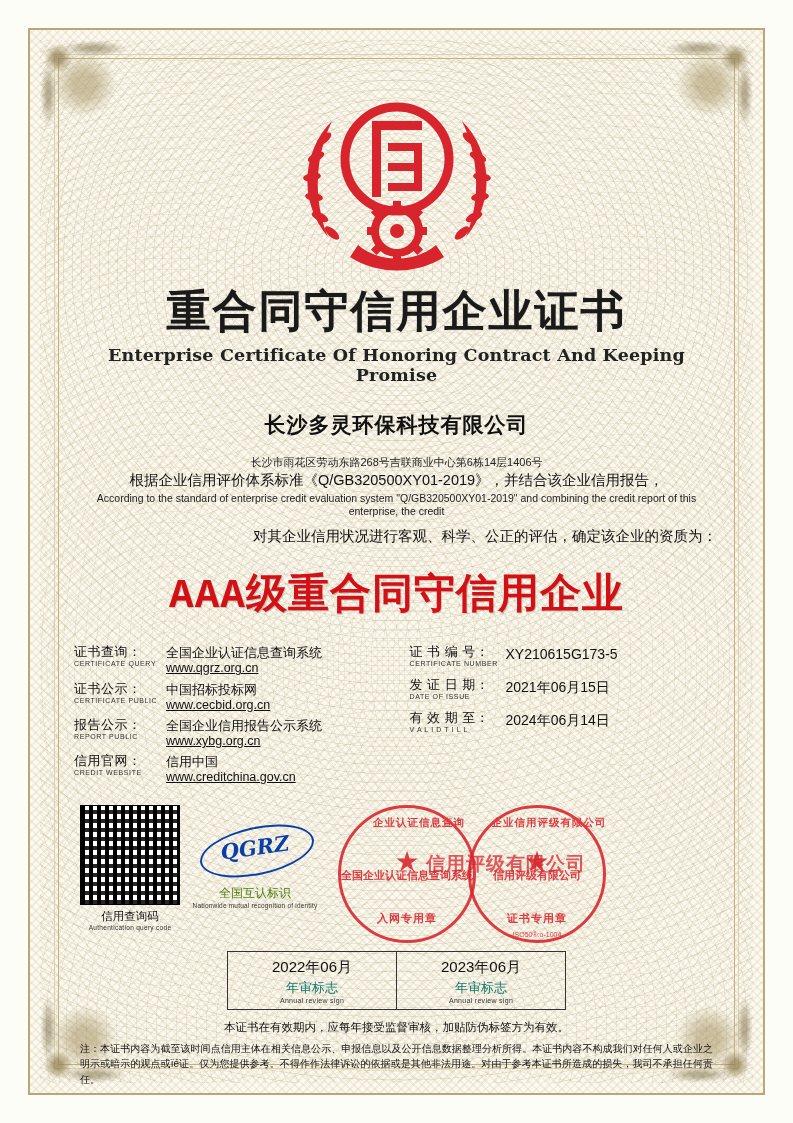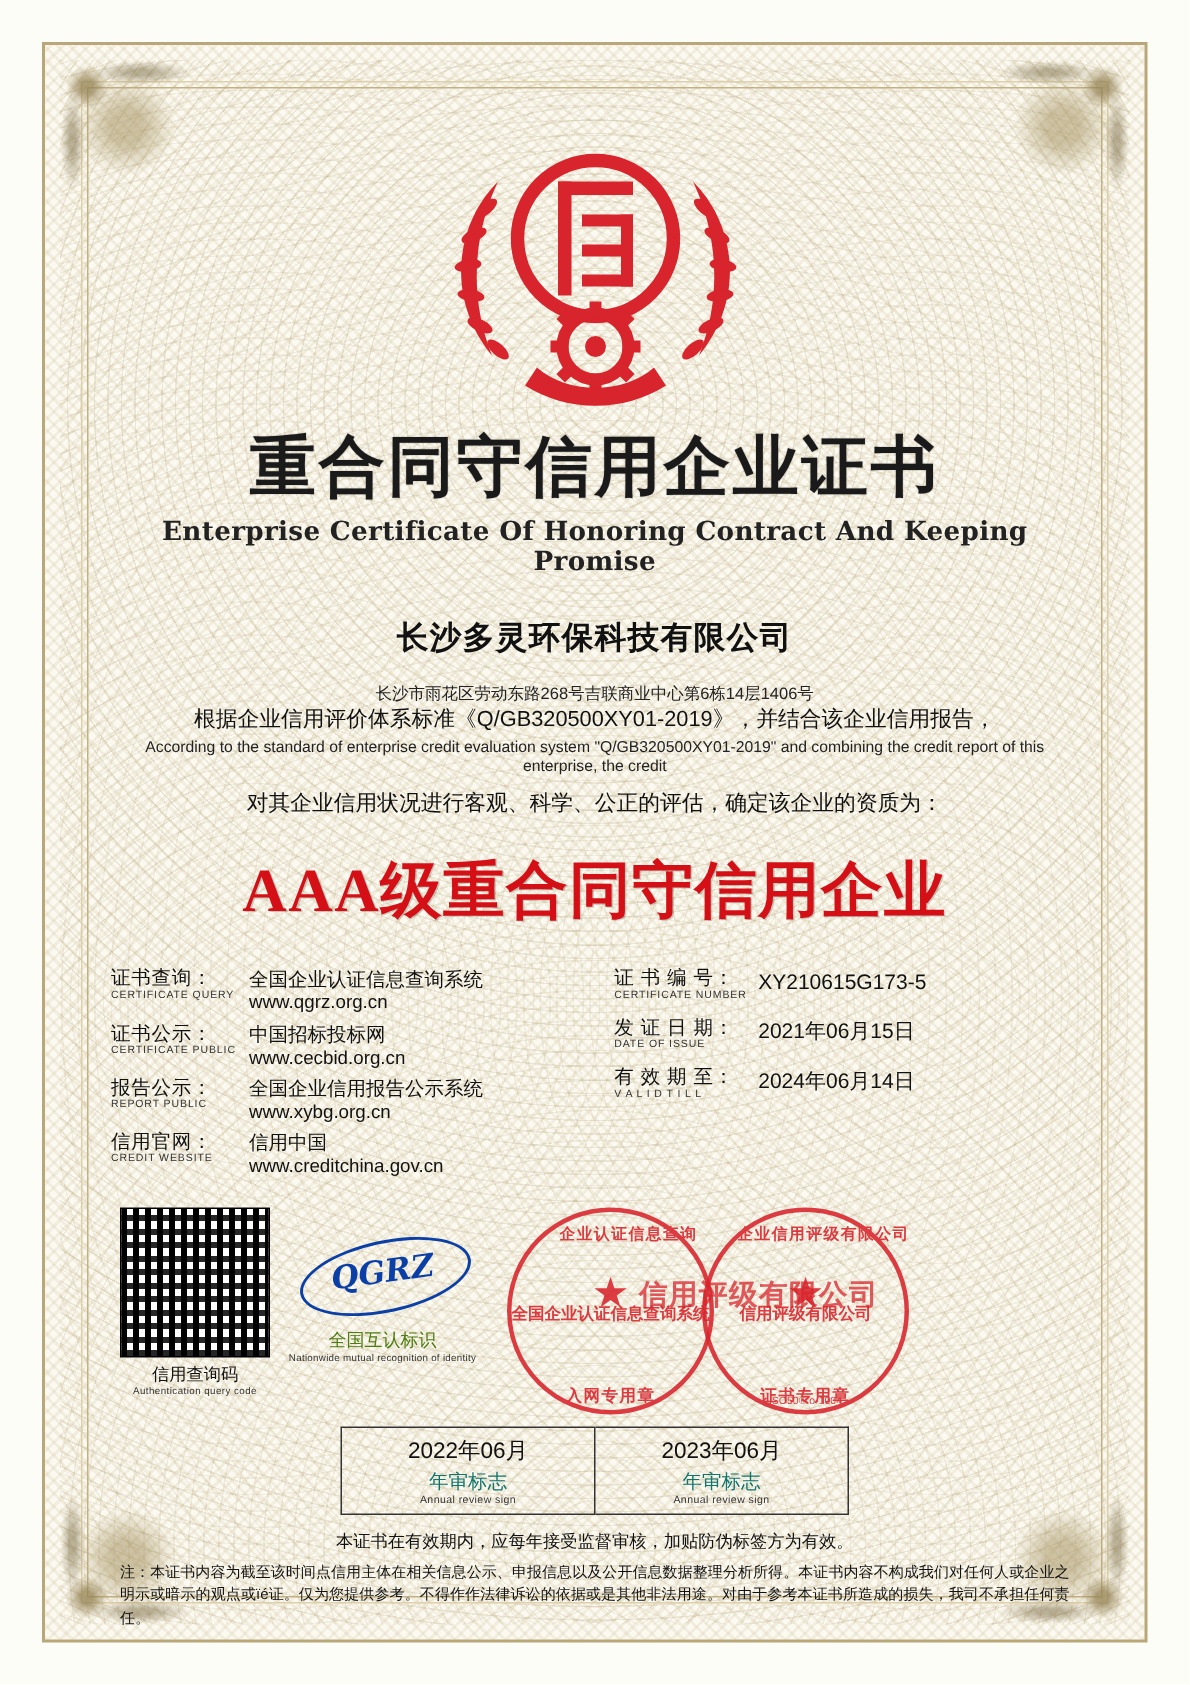--- a/index.html
+++ b/index.html
@@ -126,27 +126,27 @@
     text-align: center;
     line-height: 1.35;
   }
   .para .en {
     font-size: 10.5px;
     color: #222;
     text-align: center;
     line-height: 1.3;
     margin-top: 1px;
   }
-  .para .cn.left { text-align: center; font-family: Liberation Serif, serif; }
+  .para .cn.left { text-align: right; font-family: Liberation Serif, serif; }
   .para .en.left { text-align: left; }
 
   
   .grade-cn {
     text-align: center;
-    font-family: Liberation Serif, serif;
+    font-family: Liberation Mono, monospace;
     font-weight: bold;
     font-size: 41px;
     color: #d50f16;
     margin-top: 20px;
     letter-spacing: 1px;
     text-shadow: 1px 1px 0 rgba(0,0,0,.18);
   }
   .grade-en {
     text-align: center;
     font-family: "DejaVu Serif", serif;
@@ -190,20 +190,21 @@
   .val {
     font-size: 13px;
     color: #111;
     line-height: 1.15;
     padding-top: 1px;
   }
   .val .url {
     display: block;
     font-size: 12.5px;
     color: #111;
+    text-decoration: underline;
   }
   .info-col.right .lbl { width: 96px; flex: 0 0 96px; }
   .info-col.right .info-row { margin-bottom: 10px; }
   .info-col.right .val { font-size: 14px; }
 
   
   .marks {
     position: relative;
     display: flex;
     align-items: flex-start;
@@ -282,21 +283,21 @@
   }
   .seal-center {
     position: absolute;
     left: 0; top: 60px; width: 100%;
     text-align: center;
     font-size: 11px;
     font-weight: bold;
   }
   .seal-bottom {
     position: absolute;
-    left: 0; bottom: 2px; width: 100%;
+    left: 0; bottom: 14px; width: 100%;
     text-align: center;
     font-size: 11px;
     font-weight: bold;
     letter-spacing: 1px;
   }
   .seal-iso {
     position: absolute;
     left: 0; bottom: 2px; width: 100%;
     text-align: center;
     font-size: 7px;

